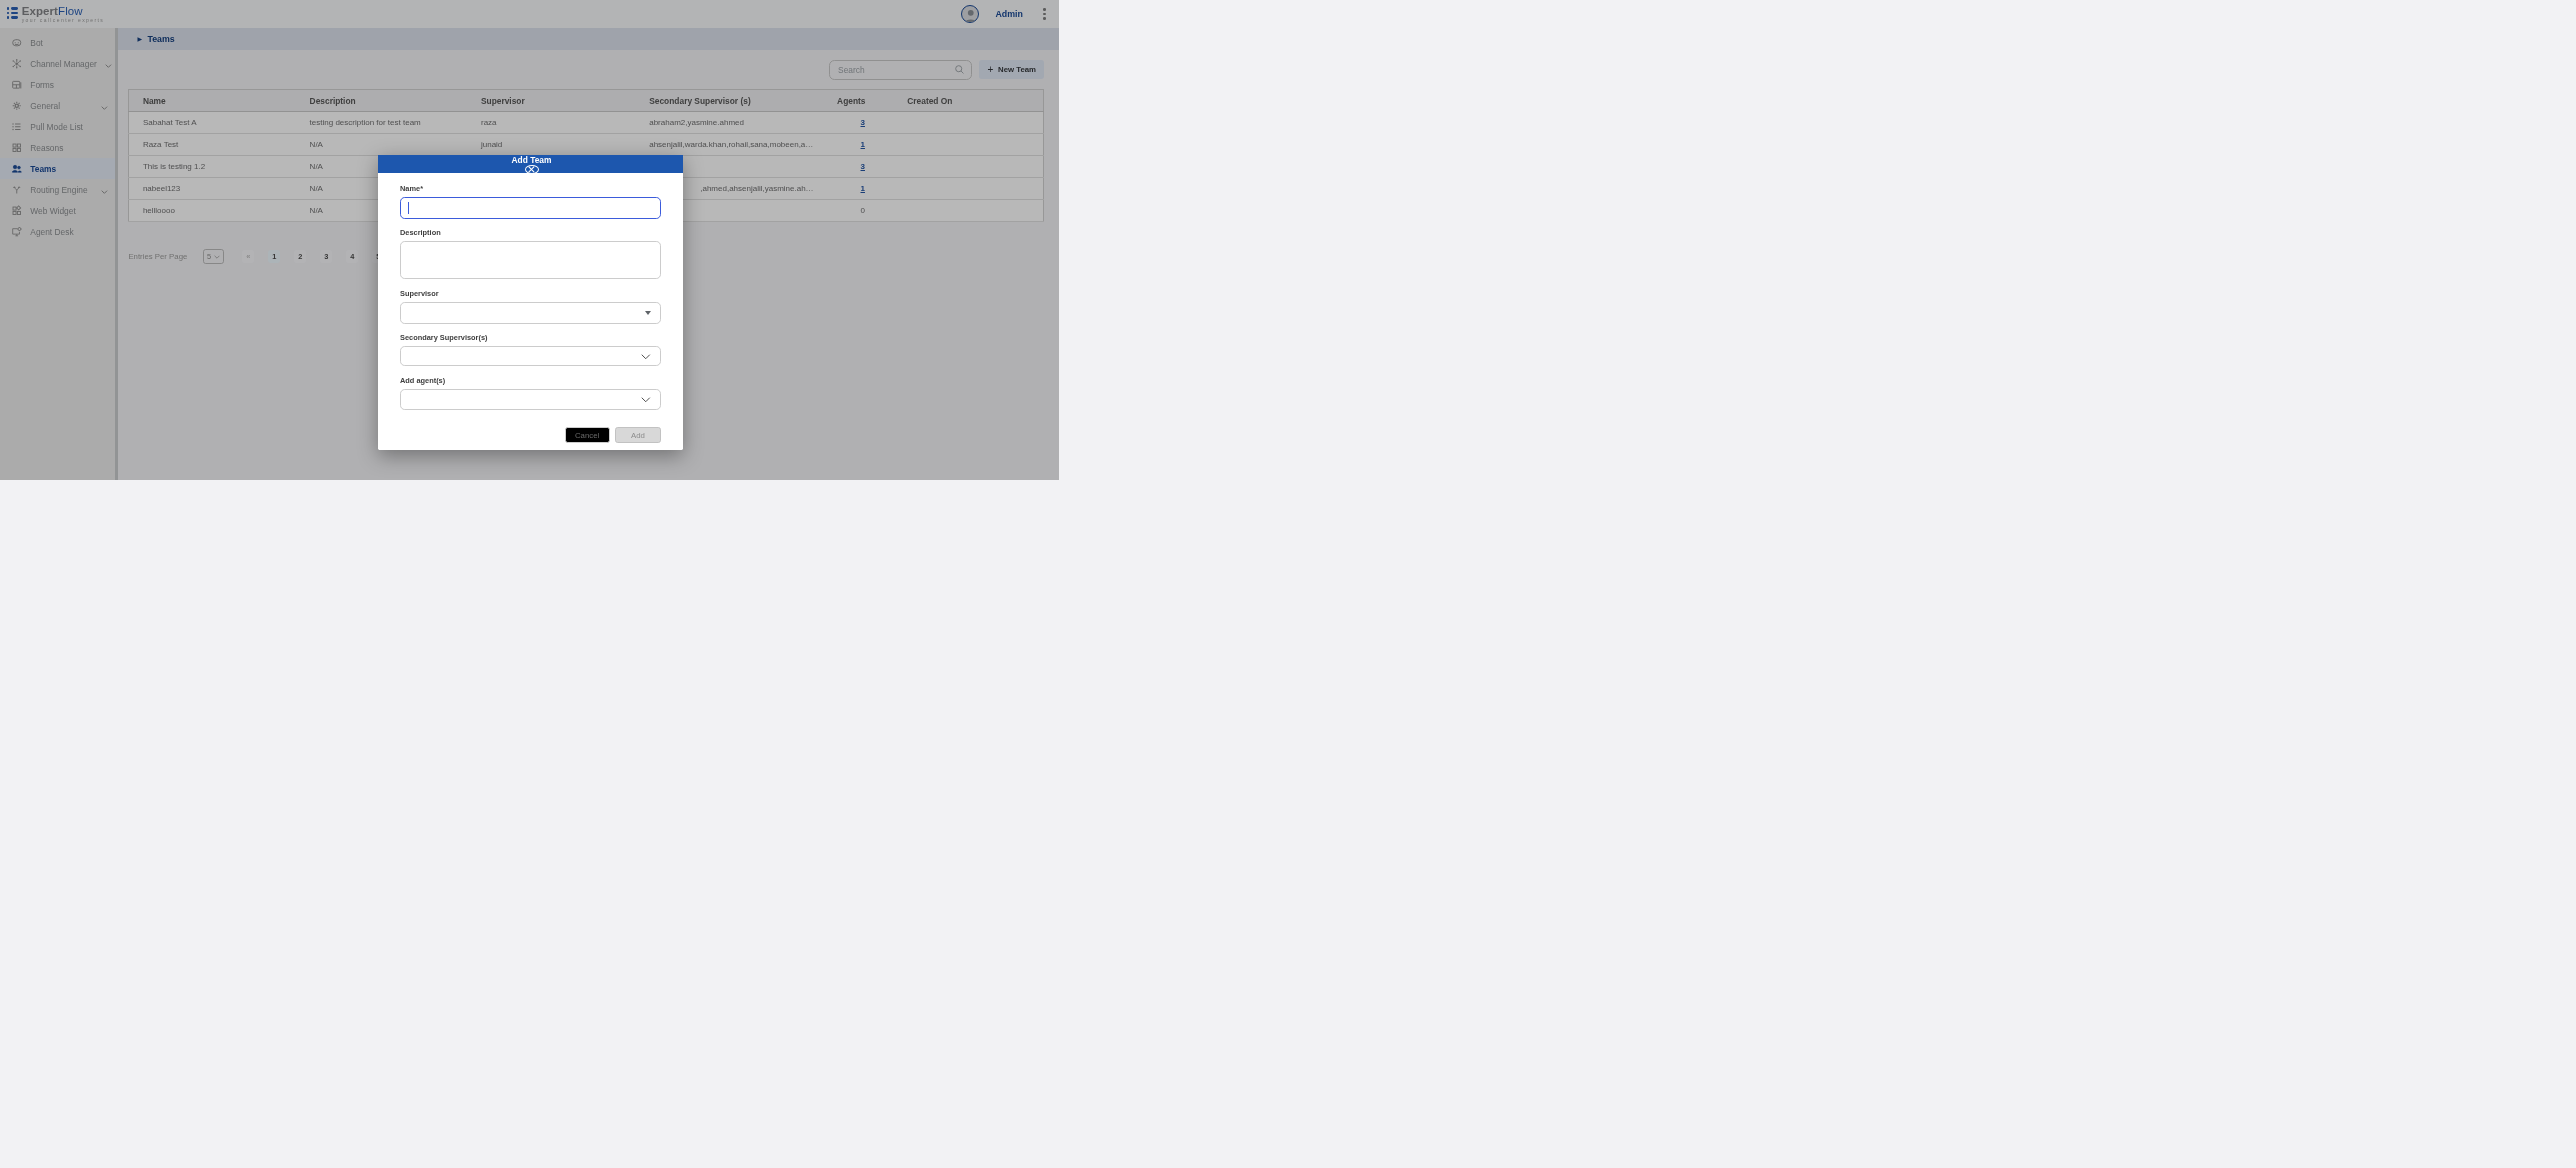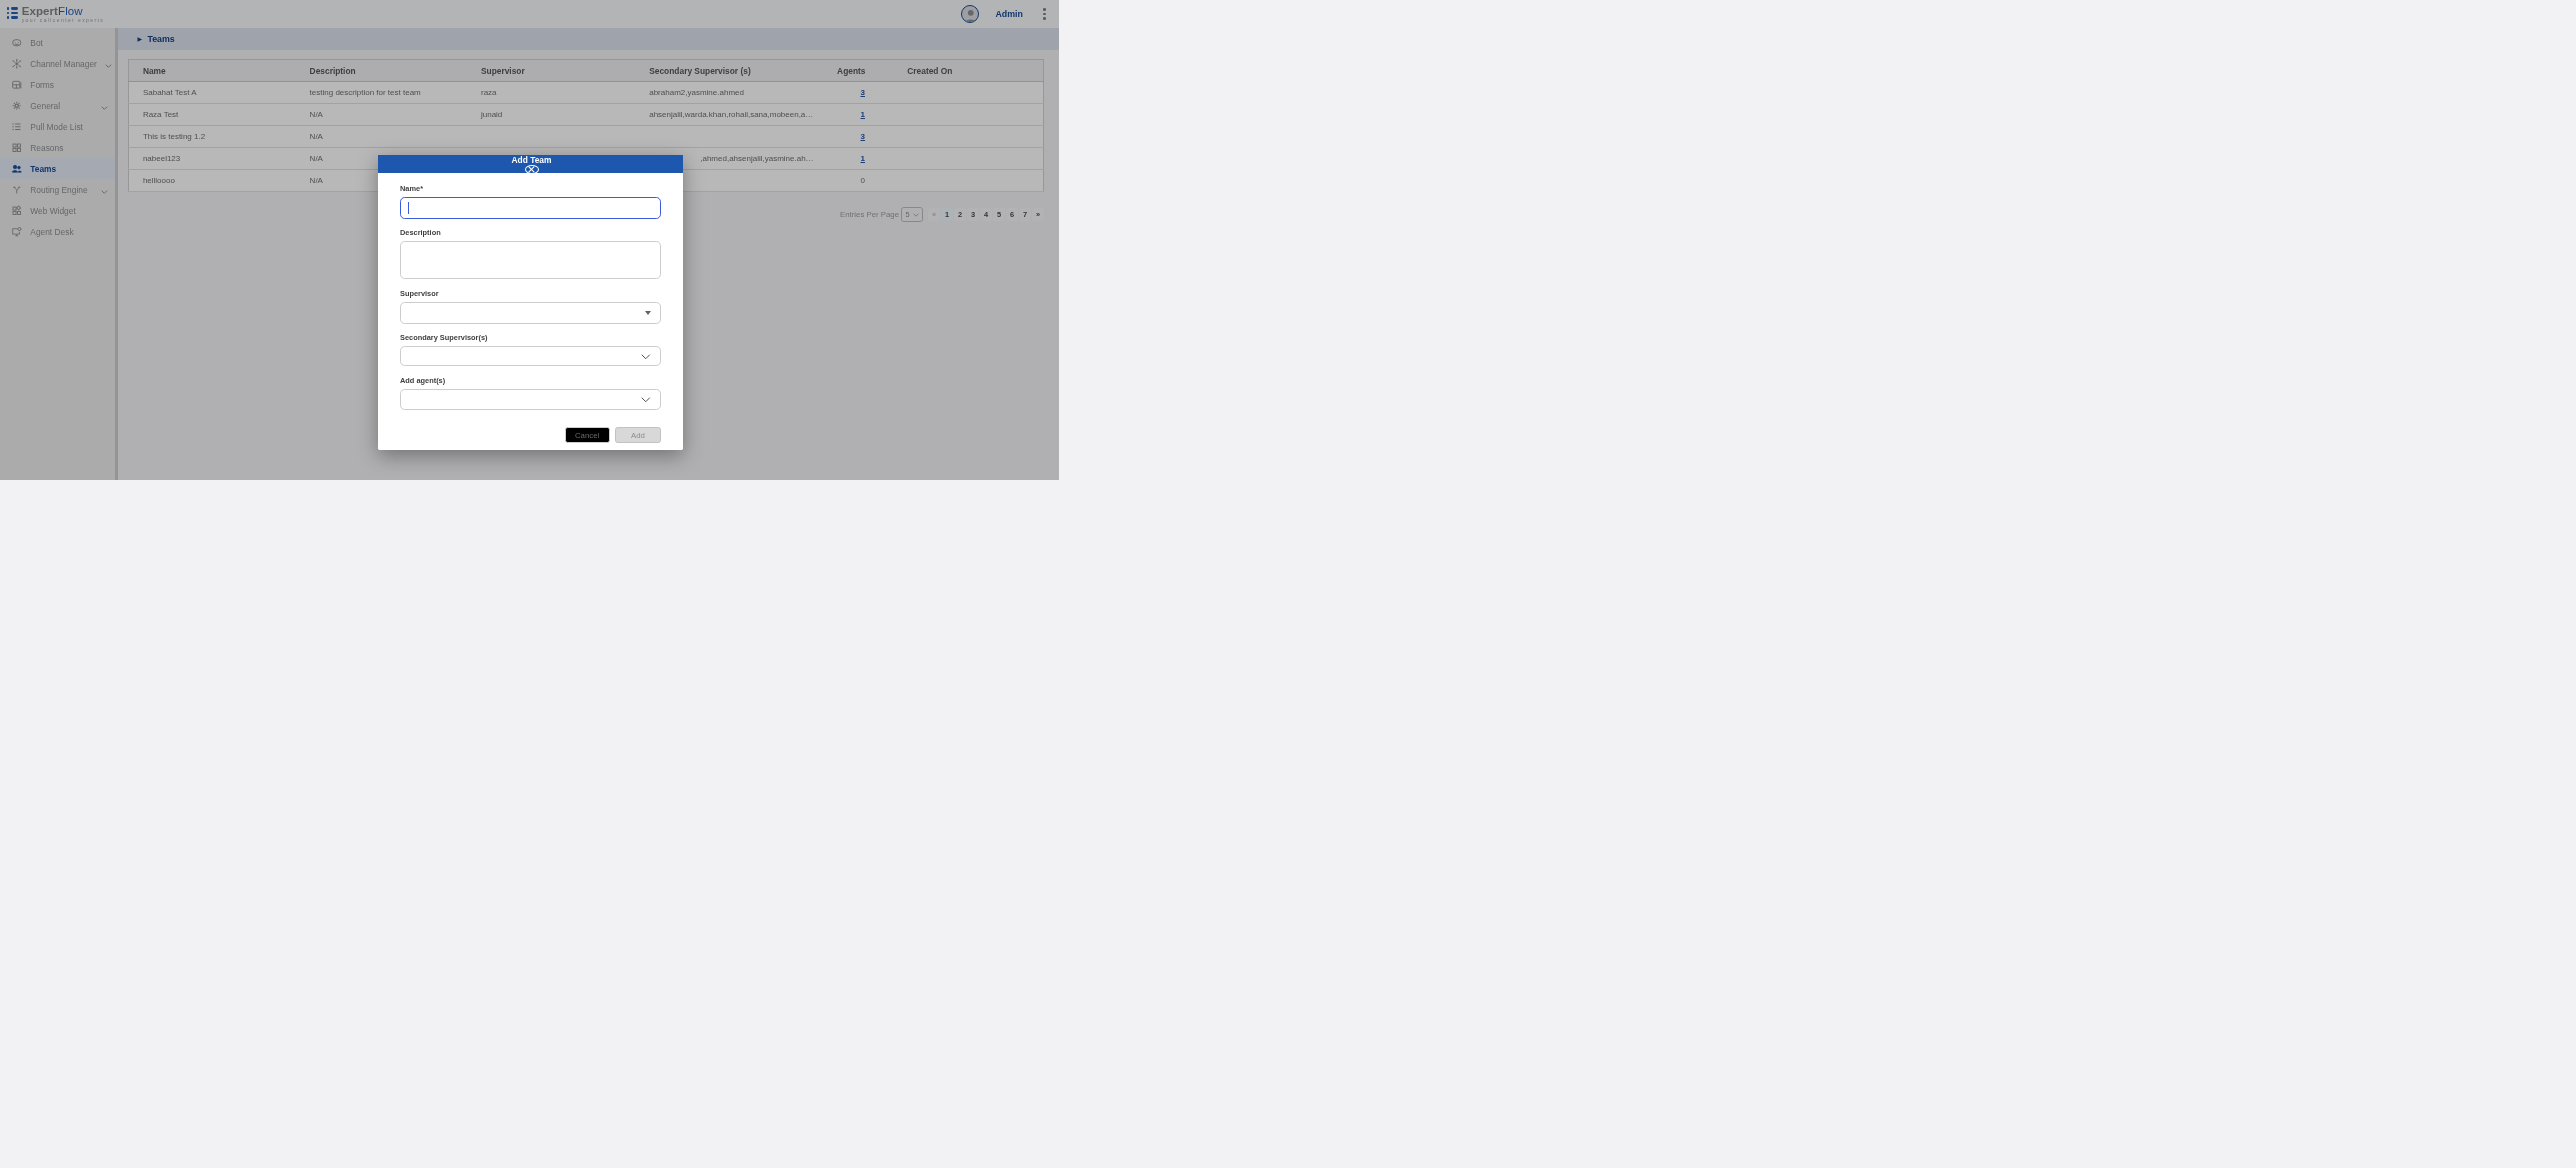--- a/index.html
+++ b/index.html
@@ -74,21 +74,21 @@
   table.teams th { background:#ededf0; font-size:8.4px; font-weight:bold; color:#575757;
     text-align:left; height:22px; padding:0 5.4px 0 13.5px; border-bottom:0.7px solid #c9c9c9; }
   table.teams td { font-size:8px; color:#6e6e6e; height:22px; padding:0 5.4px 0 13.5px;
     border-bottom:0.7px solid #dedede; white-space:nowrap; overflow:hidden; }
   th.col-agents, td.col-agents { text-align:center; padding:0 2.7px; }
   td .peek { padding-left:51px; display:inline-block; }
   a.agents-link { color:#2456a4; font-weight:bold; text-decoration:underline; }
   td.plain-count { color:#6e6e6e; }
 
   
-  .pagination { display:flex; justify-content:flex-end; align-items:center; gap:1px; margin-top:15px; }
+  .pagination { display:flex; align-items:center; gap:14px; margin-top:27px; }
   .entries-label { font-size:7.8px; color:#9a9a9a; margin-right:1.4px; }
   .entries-select { width:21.6px; height:15px; border:0.7px solid #b9b9b9; border-radius:2.7px;
     display:flex; align-items:center; justify-content:space-evenly; color:#8a8a8a; font-size:7.4px;
     cursor:pointer; margin-right:4px; }
   .page-btn { min-width:12px; height:13.5px; border:none; border-radius:2.7px; background:#f6f6f9;
     font-size:7.4px; font-weight:bold; color:#4a4a4a; cursor:pointer; padding:0 2.7px;
     font-family:"Liberation Sans",sans-serif; }
   .page-btn.nav { font-family:"Liberation Sans",sans-serif; }
   .page-btn.disabled { color:#bcbcbc; cursor:default; }
   .page-btn.active { background:#ecf7fc; }
@@ -291,20 +291,35 @@
 
     <div class="sidebar-divider"></div>
 
     <main class="main">
       <div class="breadcrumb-bar">
         <span class="bc-caret">▶</span>
         <span class="bc-label">Teams</span>
       </div>
 
       <div class="content">
+        <div class="toolbar">
+          <span class="search-wrap">
+            <input class="search-input" type="text" placeholder="Search" style="">
+            <span class="search-icon">
+              <svg width="10.8" height="10.8" viewBox="0 0 16 16" fill="none" stroke="#9aa0a6" stroke-width="1.4">
+                  <circle cx="7" cy="7" r="4.5"></circle>
+                  <path d="M10.5 10.5 14 14"></path>
+                </svg>
+            </span>
+          </span>
+          <button class="new-team-btn">
+            <span class="plus">+</span>
+            <span>New Team</span>
+          </button>
+        </div>
 
         <table class="teams">
           <colgroup>
             <col style="width:162px">
               <col style="width:166px">
               <col style="width:163px">
             <col style="width:182px">
               <col style="width:68px">
               <col style="width:145px">
           </colgroup>

